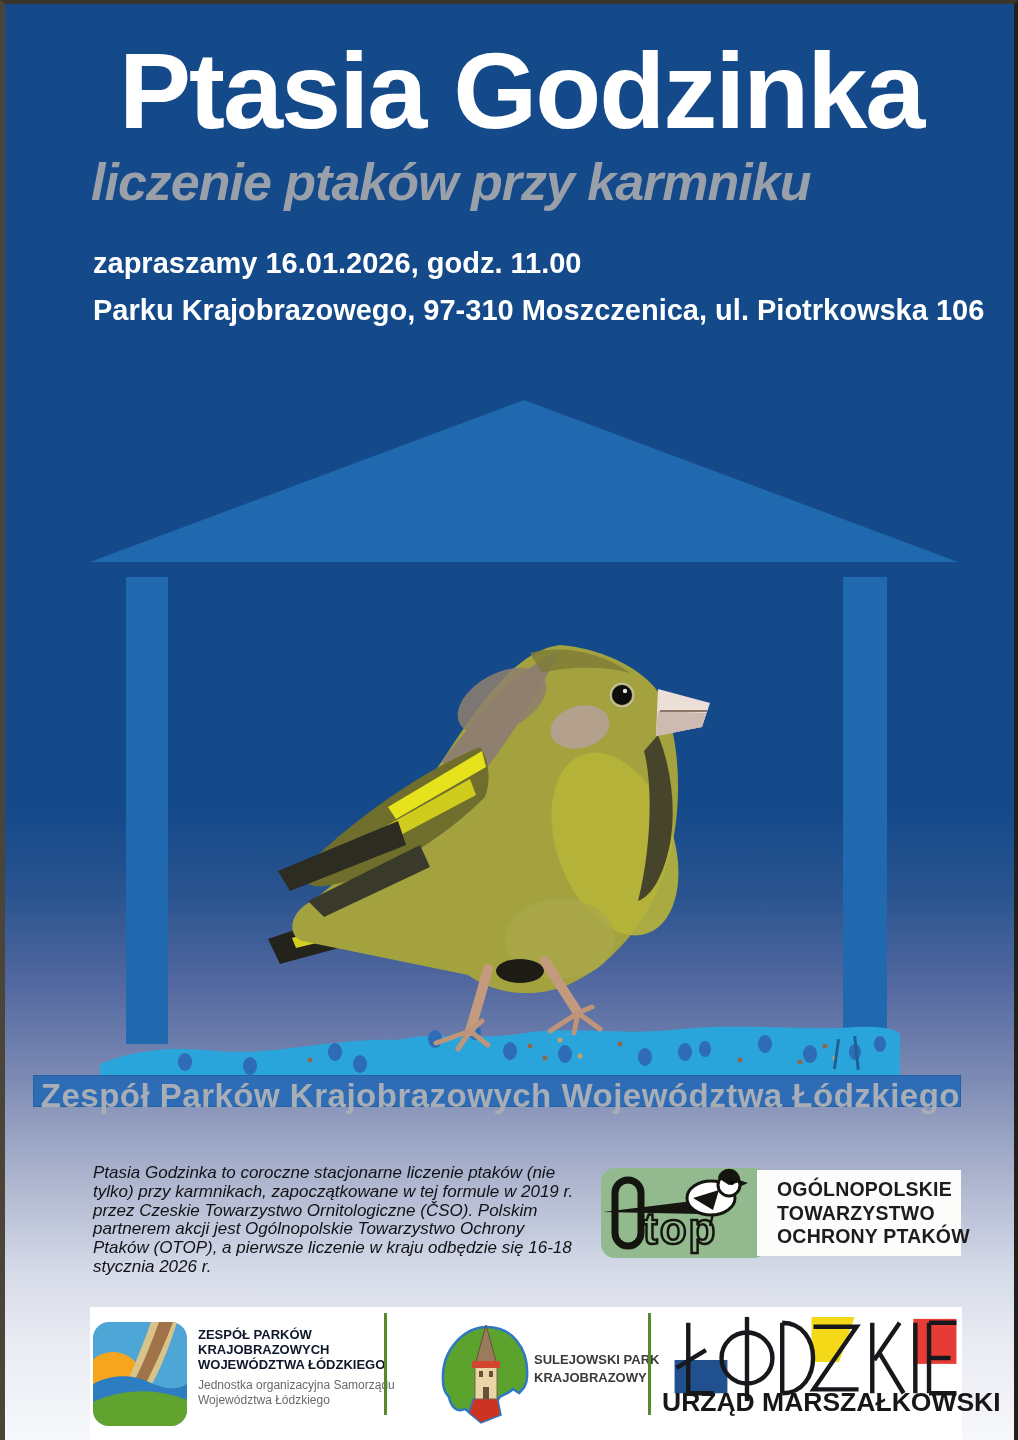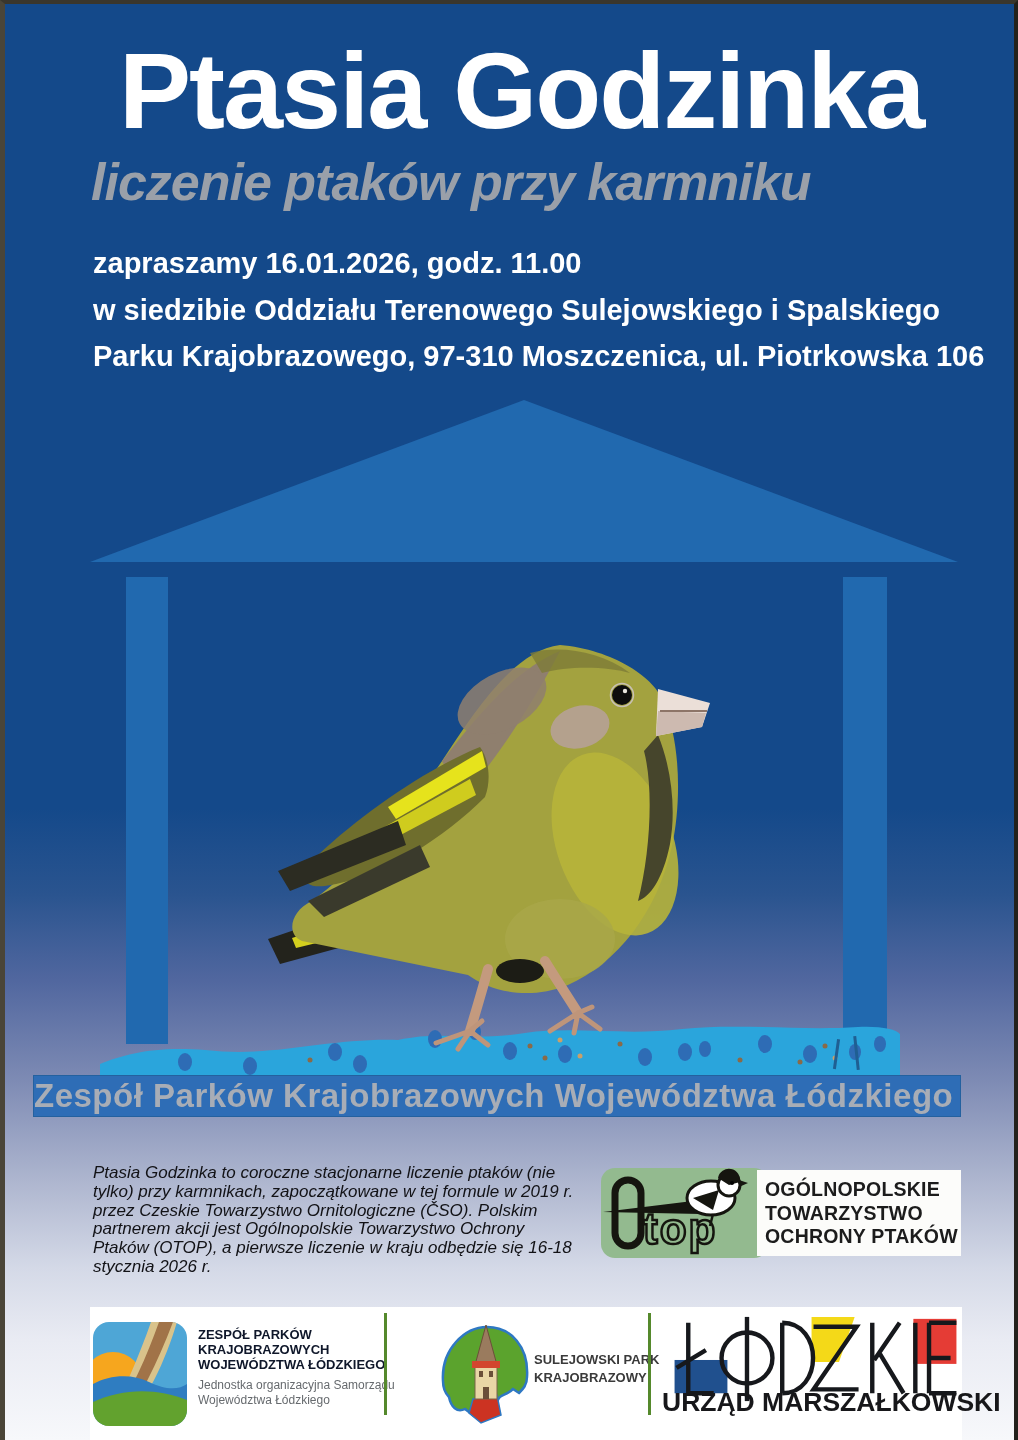--- a/index.html
+++ b/index.html
@@ -38,40 +38,40 @@
     left:85px;top:396px;width:868px;height:162px;
     background:#2169af;
     clip-path:polygon(50% 0%, 0% 100%, 100% 100%);
   }
   .pillar{background:#2169af;top:573px;}
   .pillar-left{left:121px;width:42px;height:467px;}
   .pillar-right{left:838px;width:44px;height:477px;}
   .tray-svg{left:95px;top:1012px;}
   .bird-svg{left:225px;top:635px;}
   .banner{
-    left:28px;top:1071px;width:928px;height:42px;
+    left:28px;top:1071px;width:928px;height:32px;
     background:#2e6db6;border:1px solid #24619f;box-sizing:border-box;
-    text-align:left;
+    text-align:right;
   }
   .banner-text{
     color:#a8adb6;font-size:33px;font-weight:bold;line-height:40px;
     white-space:nowrap;letter-spacing:0.5px;
   }
   .description{left:88px;top:1160px;width:520px;}
   .desc-line{
     color:#121216;font-size:17px;font-style:italic;
     line-height:18.8px;white-space:nowrap;
   }
   .otop-green{
     left:596px;top:1164px;width:167px;height:90px;
     background:#93ba8f;border-radius:14px;
   }
   .otop-white{
     left:752px;top:1166px;width:204px;height:86px;
-    background:#fcfcfa;padding:8px 0 0 8px;box-sizing:border-box;
+    background:#fcfcfa;padding:8px 0 0 20px;box-sizing:border-box;
   }
   .otop-name-line{
     color:#1c1c1c;font-size:19.5px;font-weight:600;
     line-height:23.5px;white-space:nowrap;letter-spacing:0.2px;
   }
   .footer-strip{
     left:85px;top:1303px;width:872px;height:137px;
     background:#ffffff;
   }
   .zpk-emblem{left:3px;top:15px;}
@@ -93,21 +93,20 @@
 </style>
 </head>
 <body>
 
 <div class="poster">
 
   <div class="abs title">Ptasia Godzinka</div>
   <div class="abs subtitle">liczenie ptaków przy karmniku</div>
   <div class="abs event-lines">
     <div class="event-line">zapraszamy 16.01.2026, godz. 11.00</div>
-    <div class="event-line">w siedzibie Oddziału Terenowego Sulejowskiego i Spalskiego</div>
     <div class="event-line">Parku Krajobrazowego, 97-310 Moszczenica, ul. Piotrkowska 106</div>
   </div>
 
   <div class="abs roof"></div>
   <div class="abs pillar pillar-left"></div>
   <div class="abs pillar pillar-right"></div>
 
   <svg class="abs tray-svg" width="800" height="70" viewBox="0 0 800 70">
     <path d="M0,48 C25,38 55,30 105,34 C175,42 225,22 298,24 C345,14 365,26 425,17
              C475,10 525,20 582,13 C640,7 700,15 758,11 C780,10 796,13 800,18

